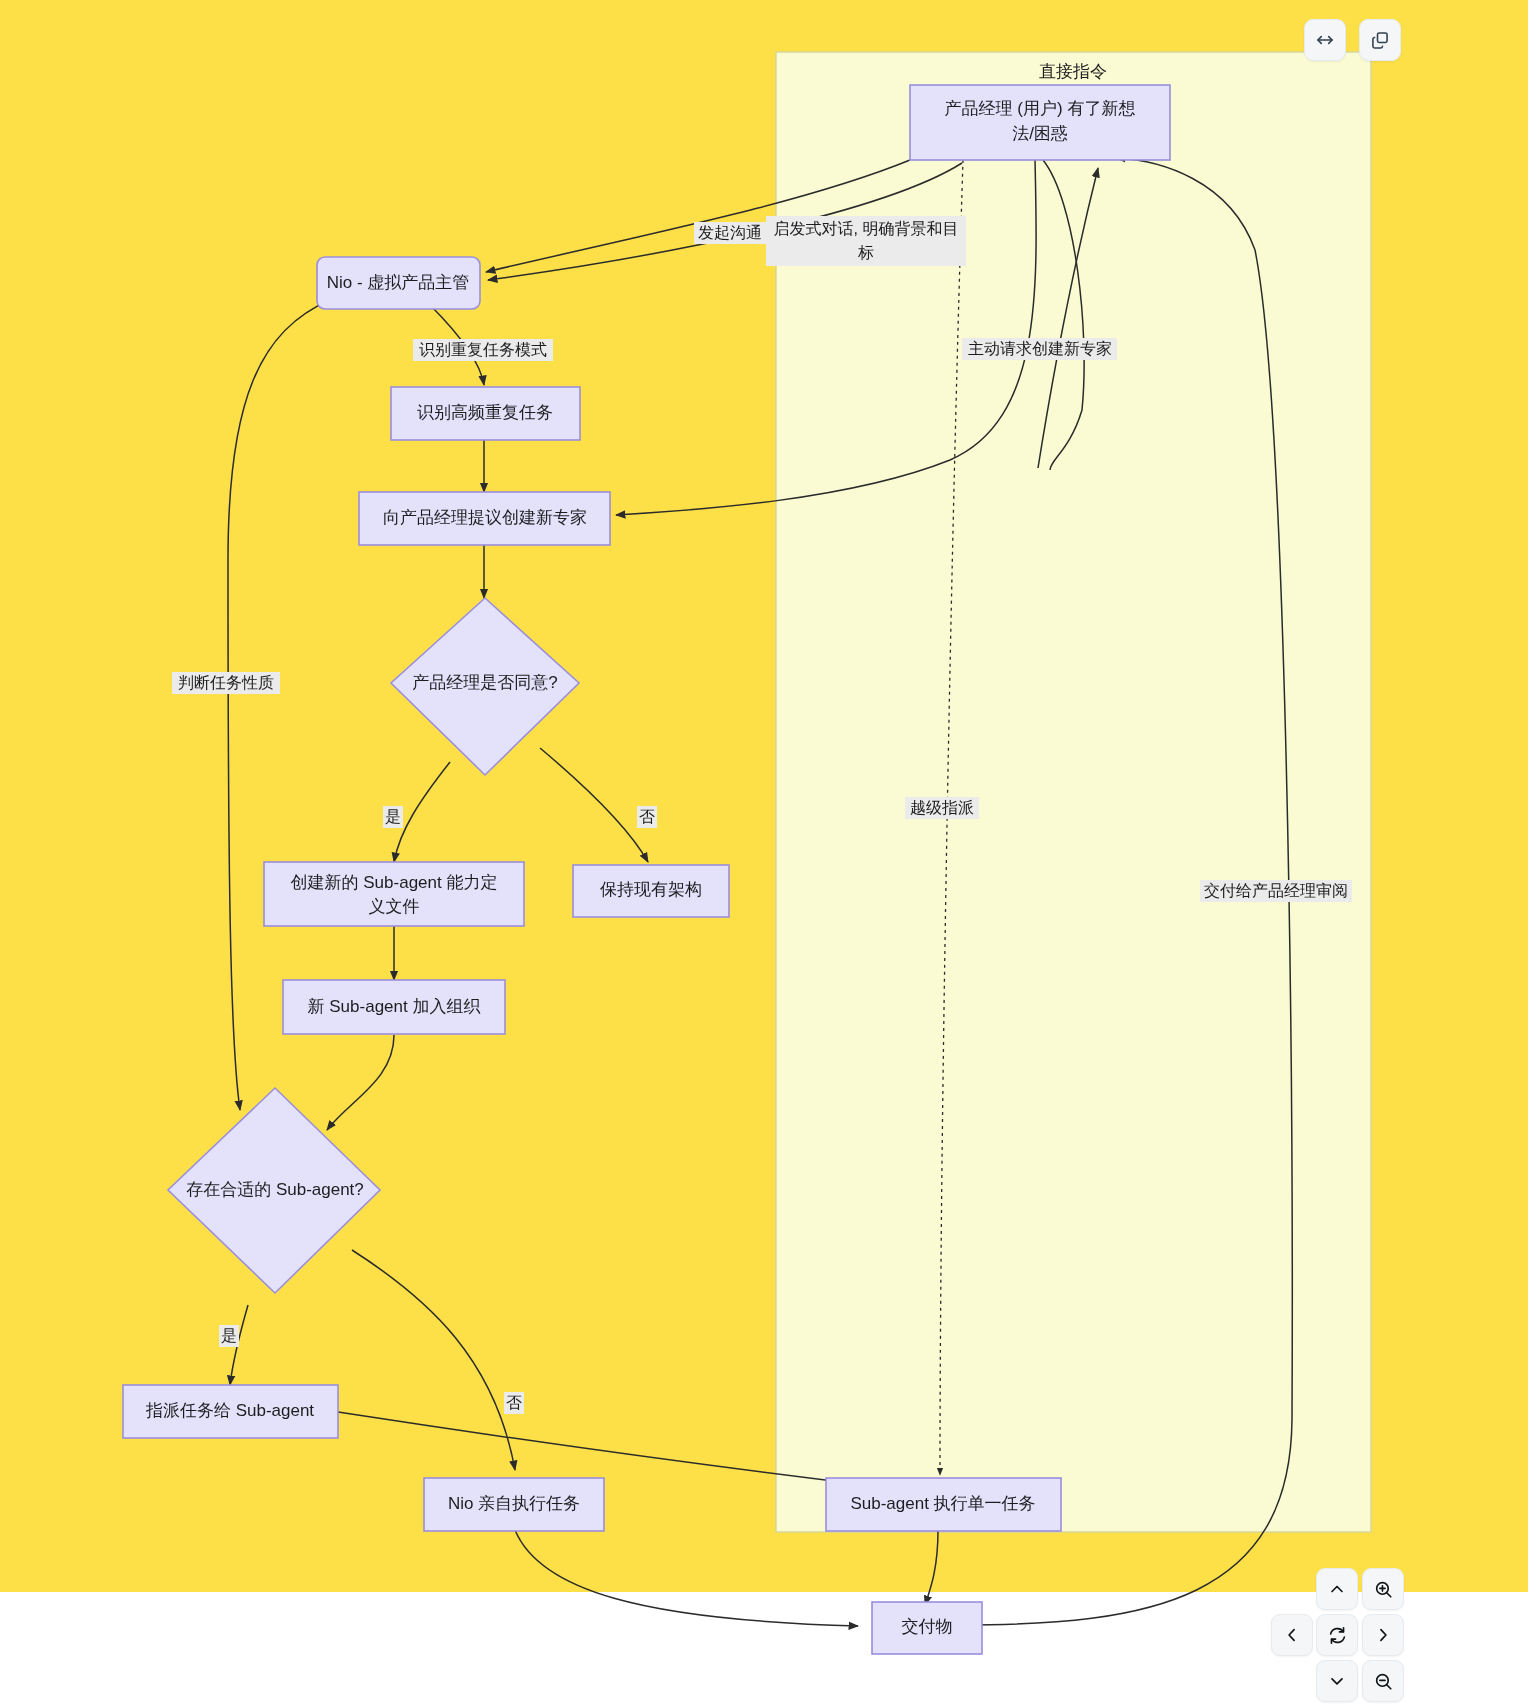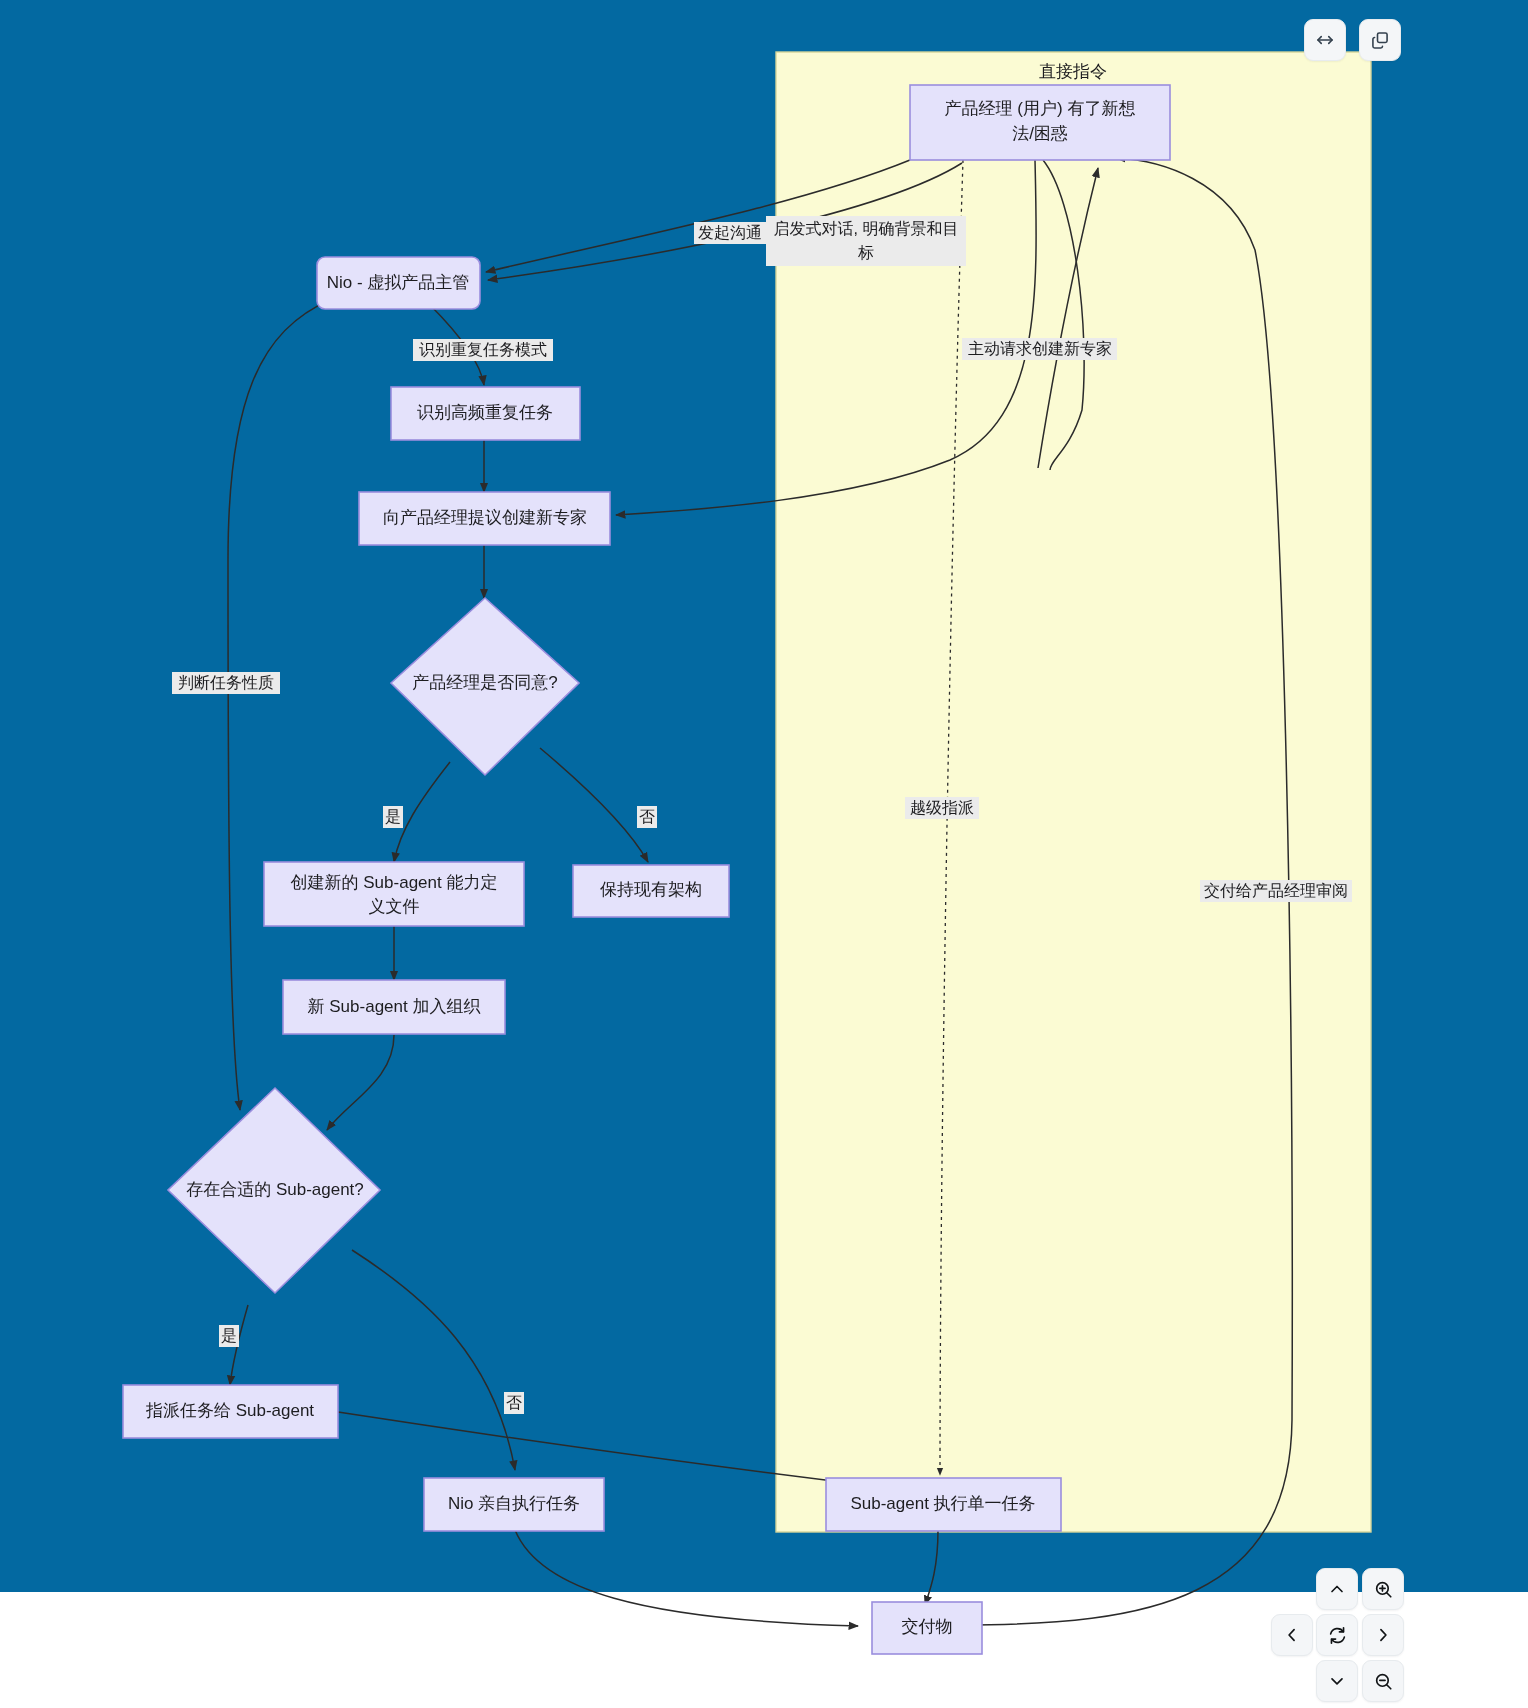--- a/index.html
+++ b/index.html
@@ -8,21 +8,21 @@
     background: #ffffff;
     width: 1528px;
     height: 1708px;
     overflow: hidden;
     font-family: "Liberation Sans", "DejaVu Sans", sans-serif;
   }
   #stage {
     position: relative;
     width: 1528px;
     height: 1592px;
-    background: #0369a1;
+    background: #fde047;
   }
   svg#diagram {
     position: absolute;
     left: 0;
     top: 0;
     width: 1528px;
     height: 1708px;
   }
   .node-rect {
     fill: #e4e2fb;

